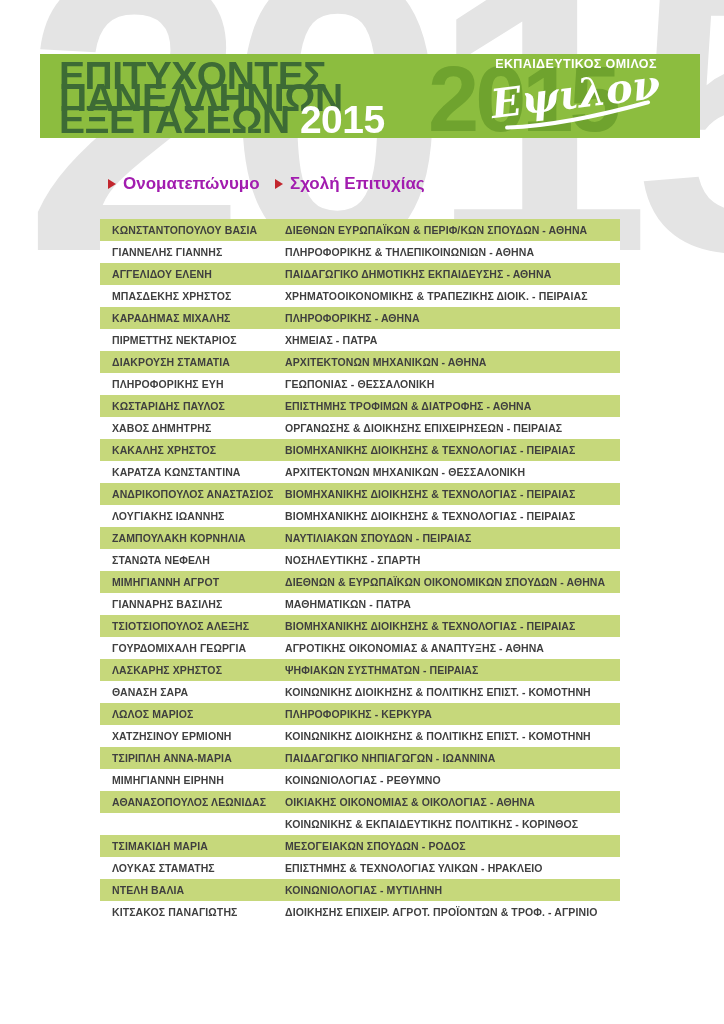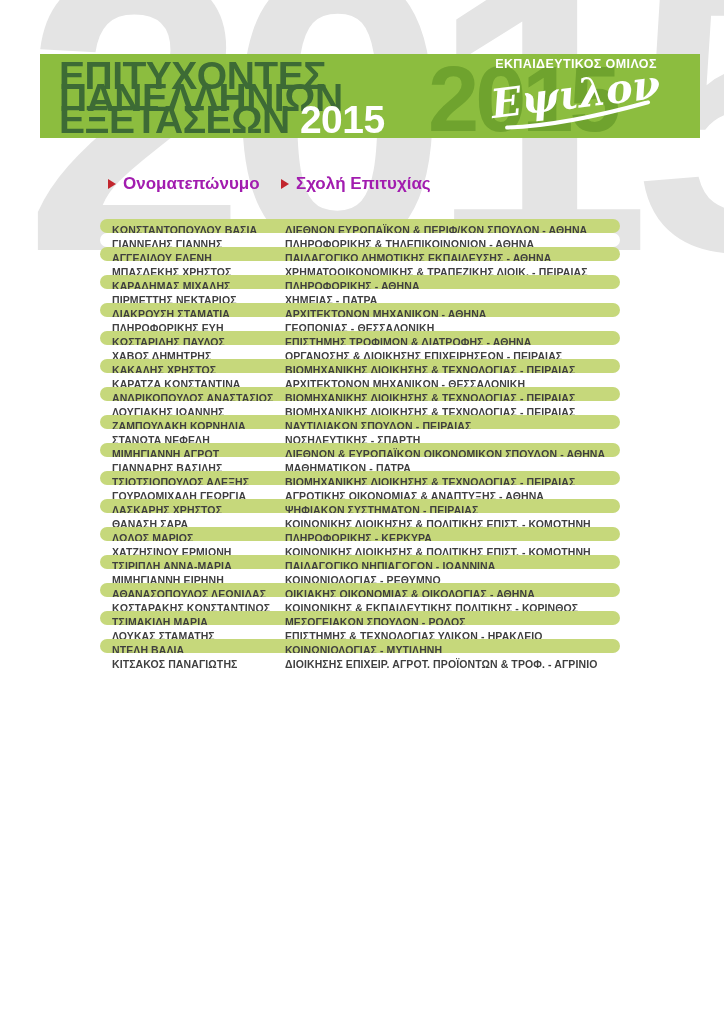--- a/index.html
+++ b/index.html
@@ -110,43 +110,42 @@
   }
   .col-h {
     position: absolute;
     top: 0;
     font-size: 17px;
     font-weight: bold;
     color: #a21caf;
     white-space: nowrap;
   }
   .col-h.name-h { left: 8px; }
-  .col-h.school-h { left: 181px; text-align: center; }
+  .col-h.school-h { left: 175px; text-align: center; }
   .tri {
     display: inline-block;
     width: 0; height: 0;
     border-left: 8px solid #c2262e;
     border-top: 5.5px solid transparent;
     border-bottom: 5.5px solid transparent;
     margin-right: 7px;
   }
 
   
   .table {
     position: absolute;
     left: 100px;
     top: 219px;
     width: 520px;
     z-index: 2;
   }
   .row {
     position: relative;
-    height: 14px;
+    height: 22px;
     background: #ffffff;
-    border-radius: 9px;
   }
   .row:nth-child(odd) { background: #c6d87b; }
   .cell {
     position: absolute;
     top: 0;
     line-height: 23.6px;
     font-size: 10.5px;
     font-weight: bold;
     letter-spacing: 0.1px;
     color: #3f3f3f;
@@ -293,21 +292,20 @@
     </div>
       <div class="row" style="">
       <span class="cell name">ΜΙΜΗΓΙΑΝΝΗ ΕΙΡΗΝΗ</span>
       <span class="cell school">ΚΟΙΝΩΝΙΟΛΟΓΙΑΣ - ΡΕΘΥΜΝΟ</span>
     </div>
       <div class="row" style="">
       <span class="cell name">ΑΘΑΝΑΣΟΠΟΥΛΟΣ ΛΕΩΝΙΔΑΣ</span>
       <span class="cell school">ΟΙΚΙΑΚΗΣ ΟΙΚΟΝΟΜΙΑΣ &amp; ΟΙΚΟΛΟΓΙΑΣ - ΑΘΗΝΑ</span>
     </div>
       <div class="row" style="">
-      <span class="cell name">ΚΩΣΤΑΡΑΚΗΣ ΚΩΝΣΤΑΝΤΙΝΟΣ</span>
       <span class="cell school">ΚΟΙΝΩΝΙΚΗΣ &amp; ΕΚΠΑΙΔΕΥΤΙΚΗΣ ΠΟΛΙΤΙΚΗΣ - ΚΟΡΙΝΘΟΣ</span>
     </div>
       <div class="row" style="">
       <span class="cell name">ΤΣΙΜΑΚΙΔΗ ΜΑΡΙΑ</span>
       <span class="cell school">ΜΕΣΟΓΕΙΑΚΩΝ ΣΠΟΥΔΩΝ - ΡΟΔΟΣ</span>
     </div>
       <div class="row" style="">
       <span class="cell name">ΛΟΥΚΑΣ ΣΤΑΜΑΤΗΣ</span>
       <span class="cell school">ΕΠΙΣΤΗΜΗΣ &amp; ΤΕΧΝΟΛΟΓΙΑΣ ΥΛΙΚΩΝ - ΗΡΑΚΛΕΙΟ</span>
     </div>

